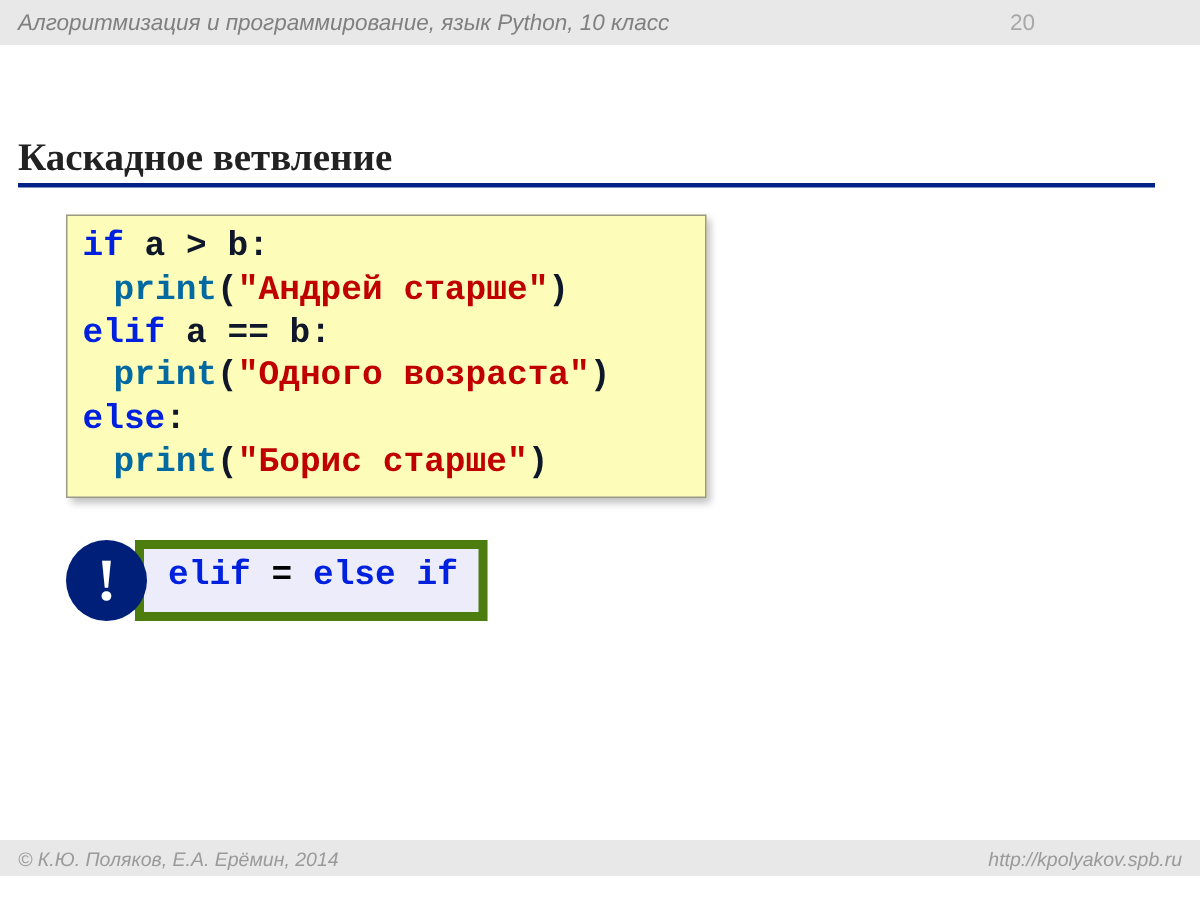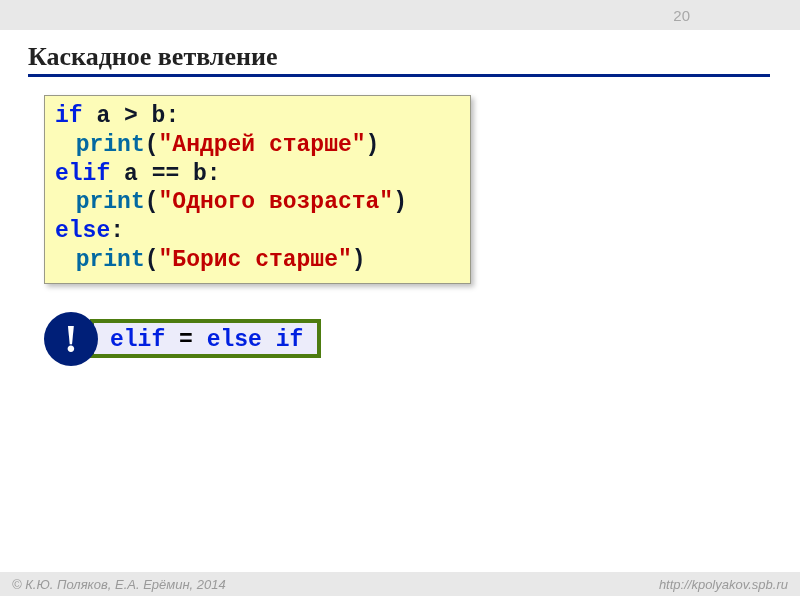--- a/index.html
+++ b/index.html
@@ -28,21 +28,22 @@
     position: absolute;
     right: 110px;
     color: #a8a8a8;
     font-size: 15px;
     font-style: normal;
     text-align: right;
   }
 
   
   .title-wrap {
-    padding: 12px 30px 4px 28px;
+    padding: 12px 30px 4px 12px;
+    margin-top: 48px;
   }
   .title {
     font-family: Georgia, 'Times New Roman', serif;
     font-weight: bold;
     font-size: 26px;
     color: #222;
     border-bottom: 3px solid #002288;
     padding-bottom: 2px;
   }
 
@@ -88,52 +89,53 @@
   .excl-mark {
     color: #fff;
     font-family: Georgia, 'Times New Roman', serif;
     font-size: 40px;
     font-weight: bold;
     line-height: 1;
   }
   .note-box {
     margin-left: -8px;
     background: #ececfa;
-    border: 4px solid #4d7c0f;
-    padding: 4px 14px 1px 16px;
+    border: 6px solid #4d7c0f;
+    padding: 4px 14px 12px 16px;
     font-family: "Courier New", monospace;
     font-weight: bold;
     font-size: 23px;
     color: #000;
     position: relative;
     z-index: 1;
   }
   .note-box .kw { color: #0020e0; }
 
   
   .footer {
     position: absolute;
     left: 0;
     right: 0;
-    bottom: 4px;
+    bottom: 16px;
     height: 24px;
     background: #e8e8e8;
     display: flex;
     align-items: center;
     justify-content: space-between;
     padding: 0 12px;
     font-size: 13px;
     font-style: italic;
     color: #9a9a9a;
   }
 </style>
 </head>
 <body>
 
 <div class="header">
+  <span>Алгоритмизация и программирование, язык Python, 10 класс</span>
   <span class="page-number">20</span>
 </div>
 
 <div class="title-wrap">
   <div class="title">Каскадное ветвление</div>
 </div>
 
 <div class="code-block"><span class="kw">if</span><span class="pnc"> a &gt; b:</span>
 <span class="ind"></span><span class="func">print</span><span class="pnc">(</span><span class="str">"Андрей старше"</span><span class="pnc">)</span>
 <span class="kw">elif</span><span class="pnc"> a == b:</span>

